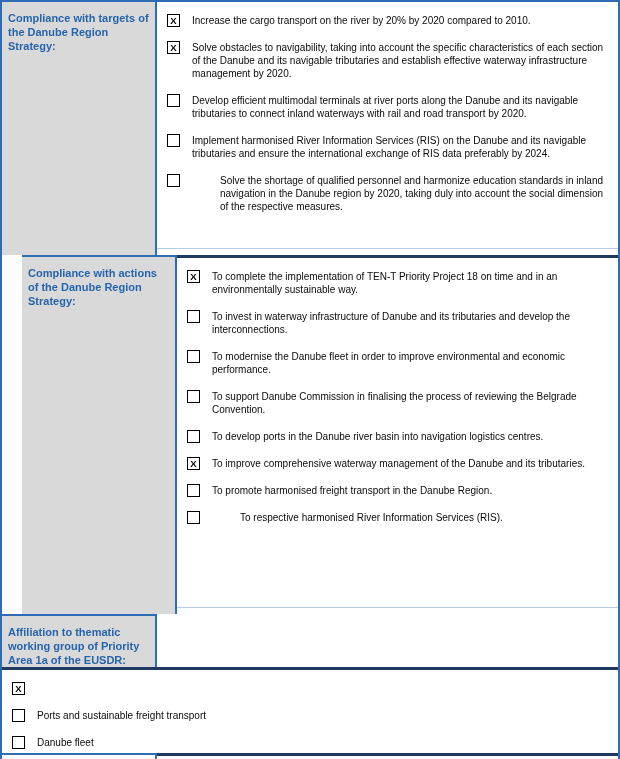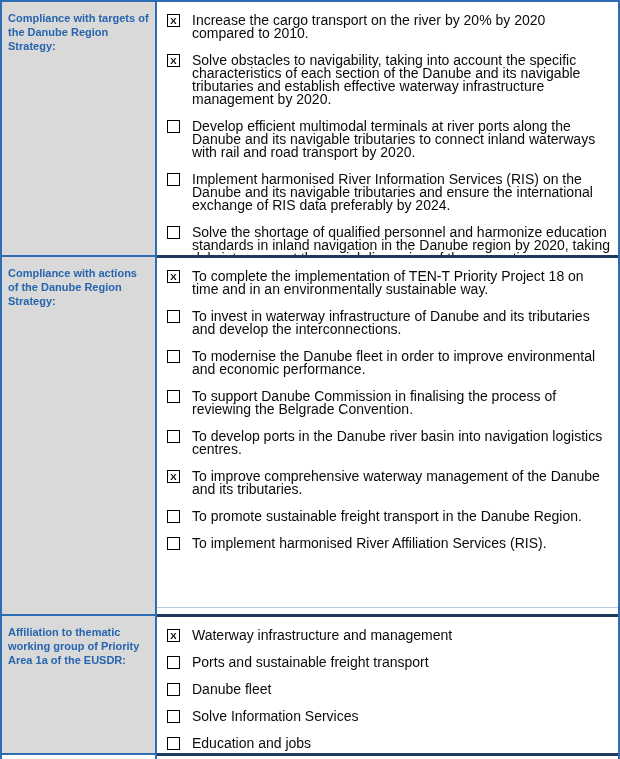--- a/index.html
+++ b/index.html
@@ -20,22 +20,22 @@
     color:var(--text);
   }
   .doc{
     position:absolute;left:0;top:0;width:620px;height:759px;
     border-left:2px solid var(--blue);
     border-right:2px solid var(--blue);
     border-top:2px solid var(--blue);
   }
   .row{display:flex;overflow:hidden;}
   .row:nth-child(1){height:253px;}
-  .row:nth-child(2){height:359px;}
-  .row:nth-child(3){height:139px;}
+  .row:nth-child(2){height:359px;margin-left:20px;}
+  .row:nth-child(3){height:139px;flex-direction:column;}
   
   .hcell{
     width:155px;flex:none;
     background:var(--cellbg);
     border-right:2px solid var(--blue);
     padding:9px 6px 0 6px;
   }
   .row + .row .hcell{border-top:2px solid var(--blue);}
   .hlabel{
     font-size:11px;line-height:14px;font-weight:bold;
@@ -44,33 +44,33 @@
   
   .icell{
     flex:1;display:flex;flex-direction:column;
     padding:0 0 6px 0;background:#fff;
   }
   .row + .row .icell{border-top:3px solid var(--navy);}
   .icontent{flex:1;padding:12px 8px 4px 10px;}
   .row:nth-child(-n+2) .icontent{border-bottom:1px solid var(--lightline);}
   .item{display:flex;align-items:flex-start;margin-bottom:14px;}
   .row:nth-child(3) .item{margin-bottom:14px;}
-  .item:last-child{margin-bottom:0;}
+  .item:last-child{margin-bottom:0;gap:28px;}
   .cb{
     width:13px;height:13px;flex:none;
     border:1.5px solid var(--cbborder);
     margin-right:12px;margin-top:0;
     display:flex;align-items:center;justify-content:center;
     background:#fff;cursor:default;
   }
   .cb .mark{
     font-size:9.5px;font-weight:bold;line-height:1;color:#000;
   }
   .itext{
-    font-size:14px;line-height:13px;max-width:420px;
+    font-size:10px;line-height:13px;max-width:420px;
   }
   
   .stub{display:flex;height:6px;}
   .stub .s-left{width:155px;flex:none;border-top:2px solid var(--blue);border-right:2px solid var(--blue);background:#fff;}
   .stub .s-right{flex:1;border-top:3px solid var(--navy);background:#fff;}
 </style>
 </head>
 <body>
 
 <div class="doc">
@@ -137,40 +137,39 @@
               <div class="itext">To develop ports in the Danube river basin into navigation logistics centres.</div>
             </div>
             <div class="item">
               <span class="cb">
                 <span class="mark">X</span>
               </span>
               <div class="itext">To improve comprehensive waterway management of the Danube and its tributaries.</div>
             </div>
             <div class="item">
               <span class="cb"></span>
-              <div class="itext">To promote sustainable freight transport in the Danube Region.</div>
+              <div class="itext">To promote harmonised freight transport in the Danube Region.</div>
             </div>
             <div class="item">
               <span class="cb"></span>
-              <div class="itext">To implement harmonised River Affiliation Services (RIS).</div>
+              <div class="itext">To respective harmonised River Information Services (RIS).</div>
             </div>
           </div>
         </div>
       </div>
       <div class="row">
         <div class="hcell">
           <div class="hlabel">Affiliation to thematic working group of Priority Area 1a of the EUSDR:</div>
         </div>
         <div class="icell">
           <div class="icontent">
             <div class="item">
               <span class="cb">
                 <span class="mark">X</span>
               </span>
-              <div class="itext">Waterway infrastructure and management</div>
             </div>
             <div class="item">
               <span class="cb"></span>
               <div class="itext">Ports and sustainable freight transport</div>
             </div>
             <div class="item">
               <span class="cb"></span>
               <div class="itext">Danube fleet</div>
             </div>
             <div class="item">

